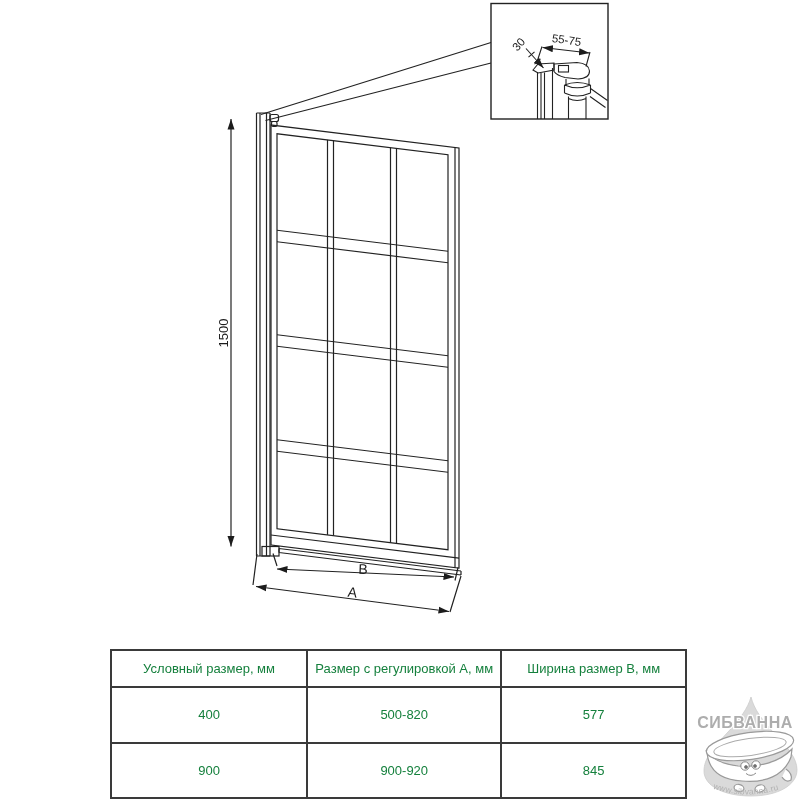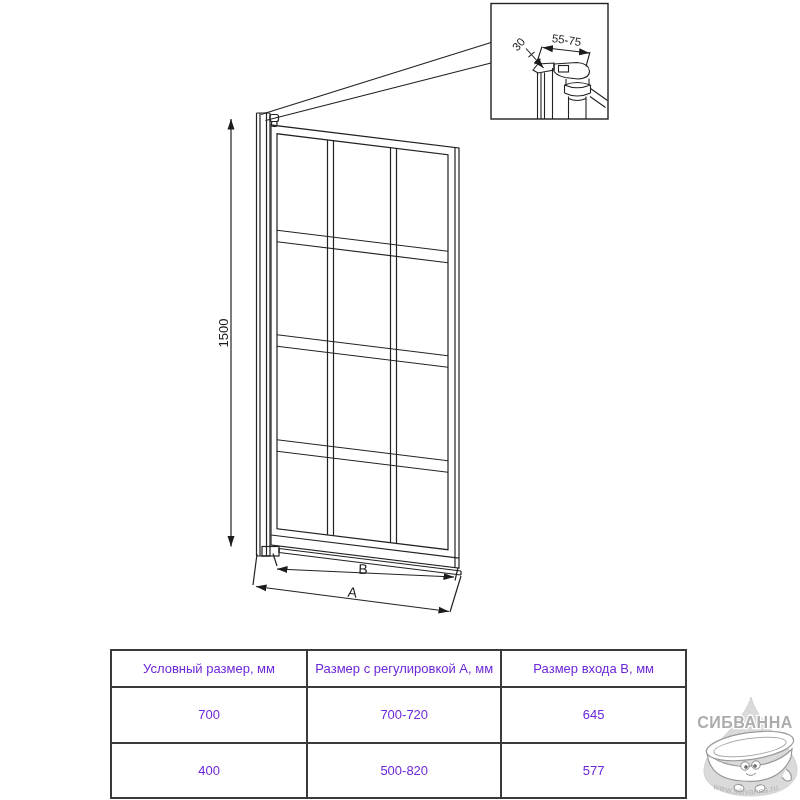--- a/index.html
+++ b/index.html
@@ -3,21 +3,21 @@
 <meta charset="utf-8">
 <style>
   html,body{margin:0;padding:0;background:#ffffff;}
   .stage{position:relative;width:800px;height:800px;background:#fff;overflow:hidden;
          font-family:"Liberation Sans",sans-serif;}
   .drawing{position:absolute;left:0;top:0;}
   .logo-svg{position:absolute;left:683px;top:690px;}
   .size-table{position:absolute;left:110px;top:649px;width:577px;height:150px;
               border-collapse:collapse;table-layout:fixed;}
   .size-table td,.size-table th{border:2px solid #3a3a3a;text-align:center;vertical-align:middle;
-              font-size:13px;font-weight:normal;color:#6d28d9;padding:0;}
+              font-size:13px;font-weight:normal;color:#15803d;padding:0;}
   .size-table tr{height:37px;}
   svg text{font-family:"Liberation Sans",sans-serif;fill:#1c1c1c;}
   .dimtxt{font-size:13px;}
   .dimbig{font-size:14px;}
   .dimsmall{font-size:11.5px;}
   .brand{font-size:16px;font-weight:bold;fill:#adadad;letter-spacing:0.5px;
          stroke:#ffffff;stroke-width:2.5px;paint-order:stroke;}
   .url{font-size:8.5px;fill:#b2b2b2;letter-spacing:0.2px;}
 </style>
 </head>
@@ -110,33 +110,33 @@
   <table class="size-table">
     <colgroup>
       <col style="width:34.1%">
         <col style="width:33.8%">
         <col style="width:32.1%">
     </colgroup>
     <thead>
       <tr>
         <th>Условный размер, мм</th>
         <th>Размер с регулировкой А, мм</th>
-        <th>Размер входа В, мм</th>
+        <th>Ширина размер В, мм</th>
       </tr>
     </thead>
     <tbody>
       <tr>
-        <td>700</td>
-        <td>700-720</td>
-        <td>645</td>
-      </tr>
-      <tr>
         <td>400</td>
         <td>500-820</td>
         <td>577</td>
+      </tr>
+      <tr>
+        <td>900</td>
+        <td>900-920</td>
+        <td>845</td>
       </tr>
     </tbody>
   </table>
 
   <svg class="logo-svg" width="117" height="110" viewBox="683 690 117 110">
 
     <path d="M751,697 C748,708 740,719 728,732 C712,749 704,759 704,771
              C704,786 724,796 751,796 C778,796 797,785 797,770
              C797,758 788,748 774,733 C762,720 754,709 751,697 Z" fill="#dadada" stroke="#cccccc" stroke-width="0.8"></path>
 

